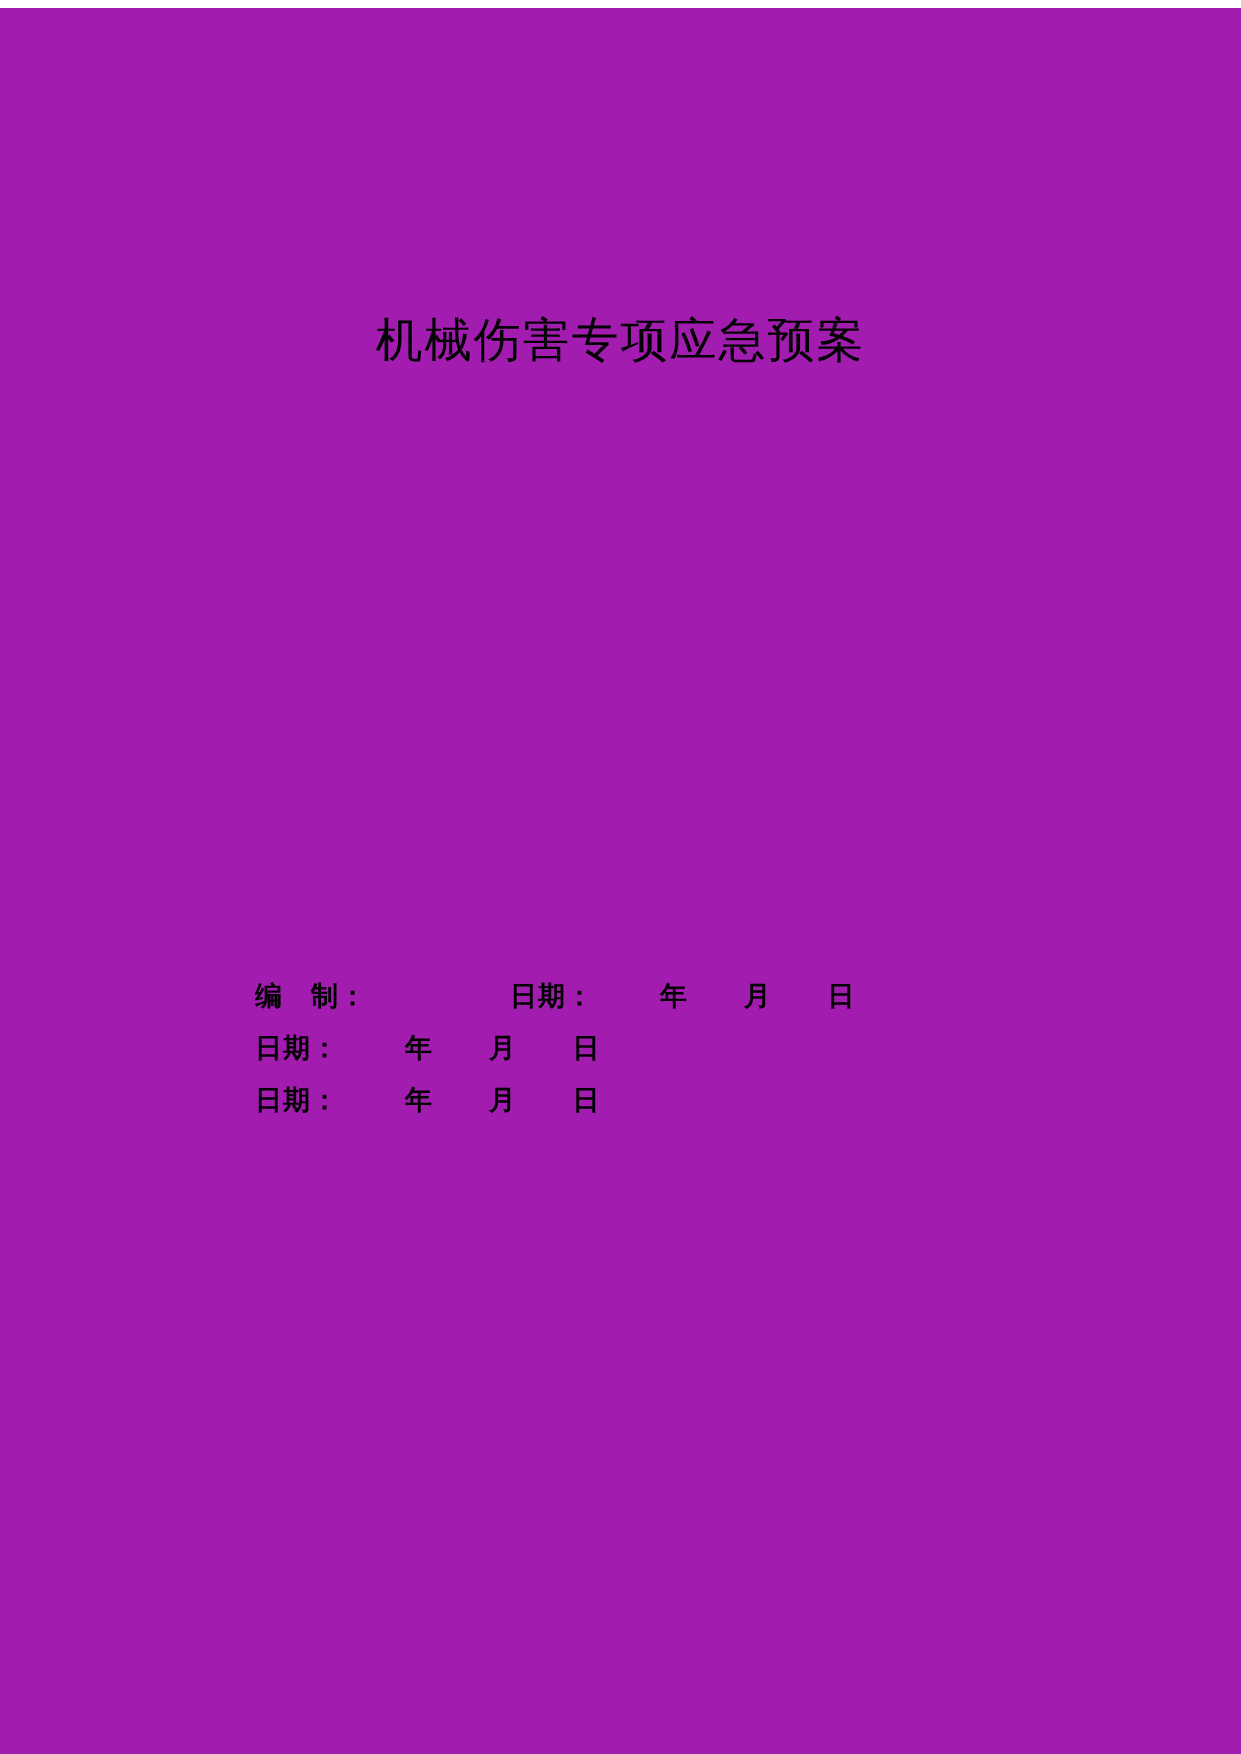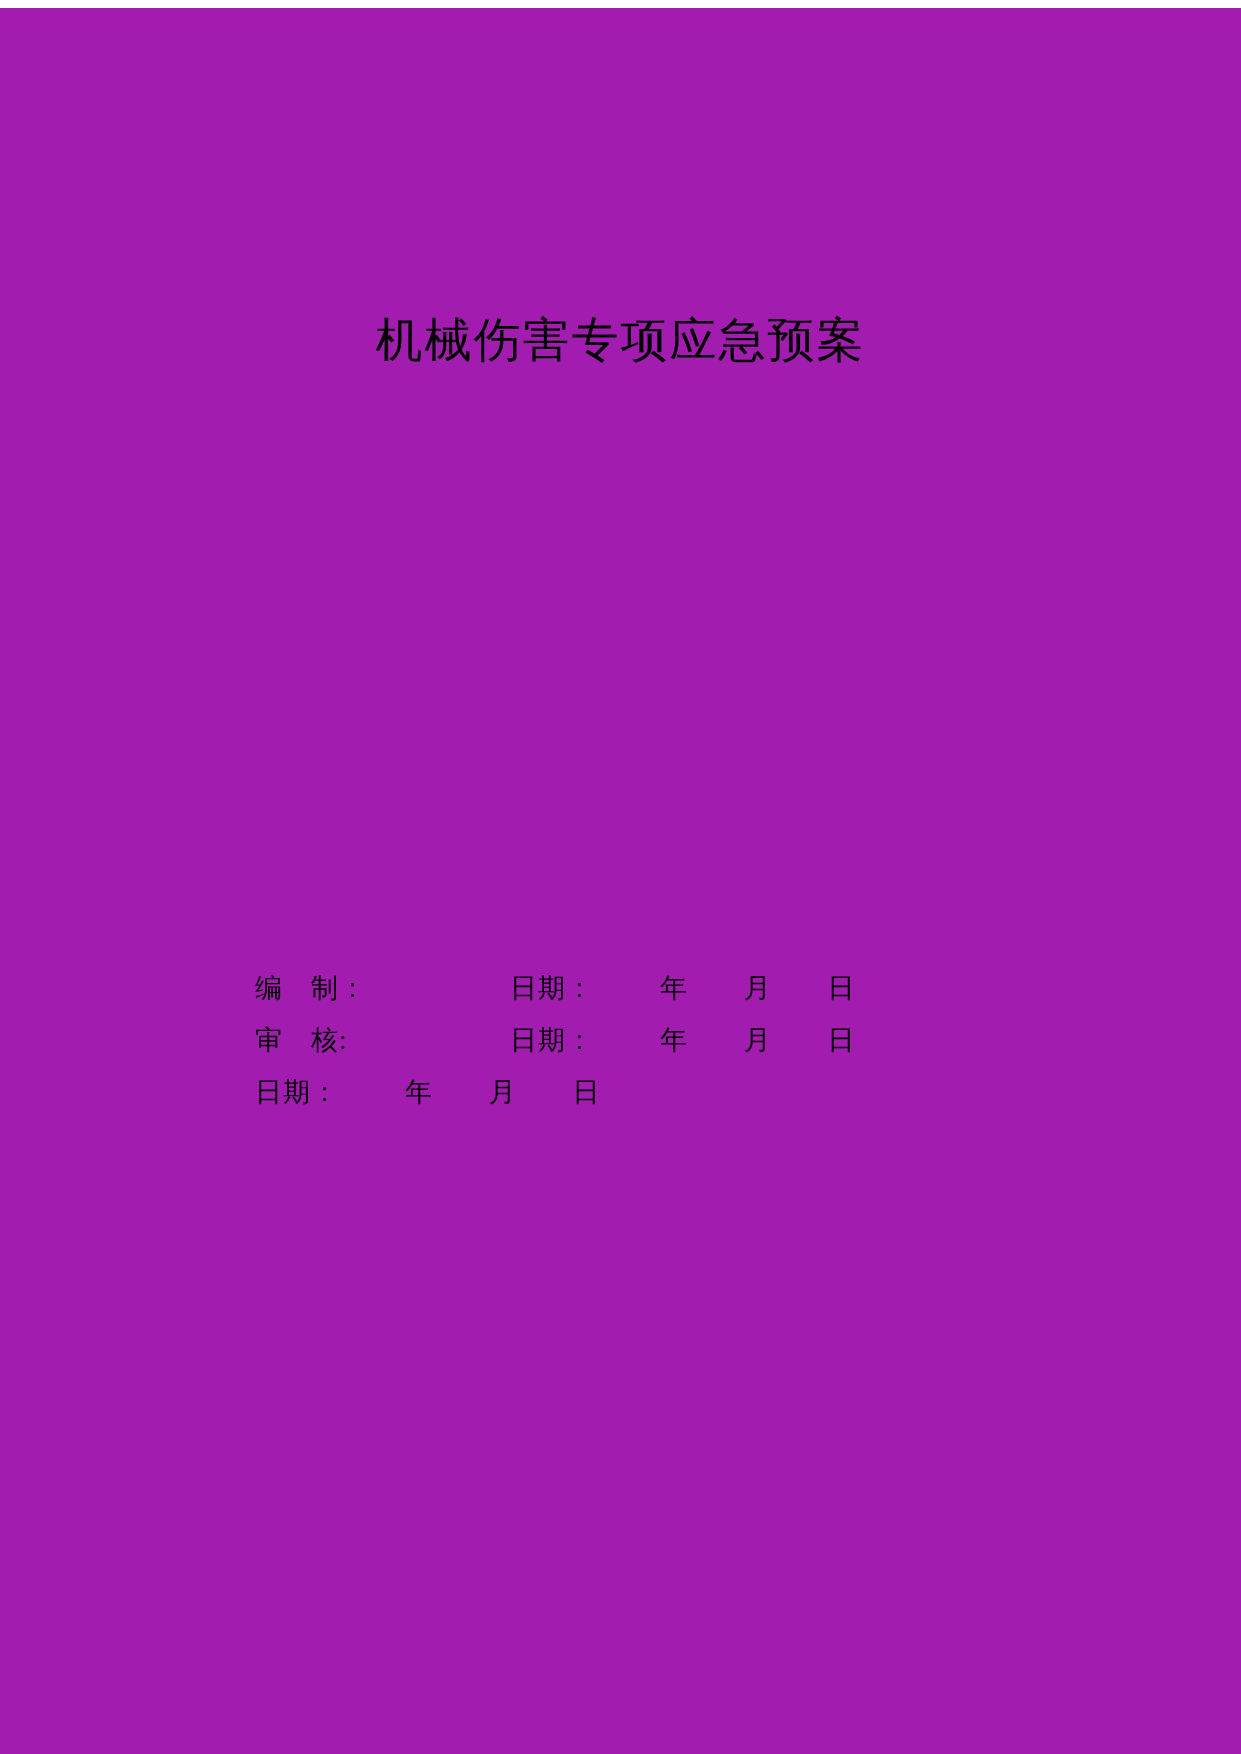--- a/index.html
+++ b/index.html
@@ -29,25 +29,26 @@
     white-space: nowrap;
   }
   .signoff-block {
     position: absolute;
     top: 962px;
     left: 255px;
     width: 720px;
   }
   .signoff-row {
     display: flex;
-    align-items: flex-start;
+    align-items: center;
     height: 52px;
     font-size: 27px;
     letter-spacing: 1px;
     white-space: nowrap;
+    font-weight: bold;
   }
   .role-cell {
     width: 255px;
     display: inline-block;
   }
   .date-label-cell {
     width: 150px;
     display: inline-block;
   }
   .ymd-cell {
@@ -75,21 +76,20 @@
       <span class="role-cell">编　制：</span>
       <span class="date-label-cell">日期：</span>
       <span class="ymd-cell">
         <span class="ymd-y">年</span>
         <span class="ymd-m">月</span>
         <span class="ymd-d">日</span>
       </span>
     </div>
 
     <div class="signoff-row">
-      <span class="role-cell">审　核:</span>
       <span class="date-label-cell">日期：</span>
       <span class="ymd-cell">
         <span class="ymd-y">年</span>
         <span class="ymd-m">月</span>
         <span class="ymd-d">日</span>
       </span>
     </div>
 
     <div class="signoff-row">
       <span class="date-label-cell">日期：</span>

